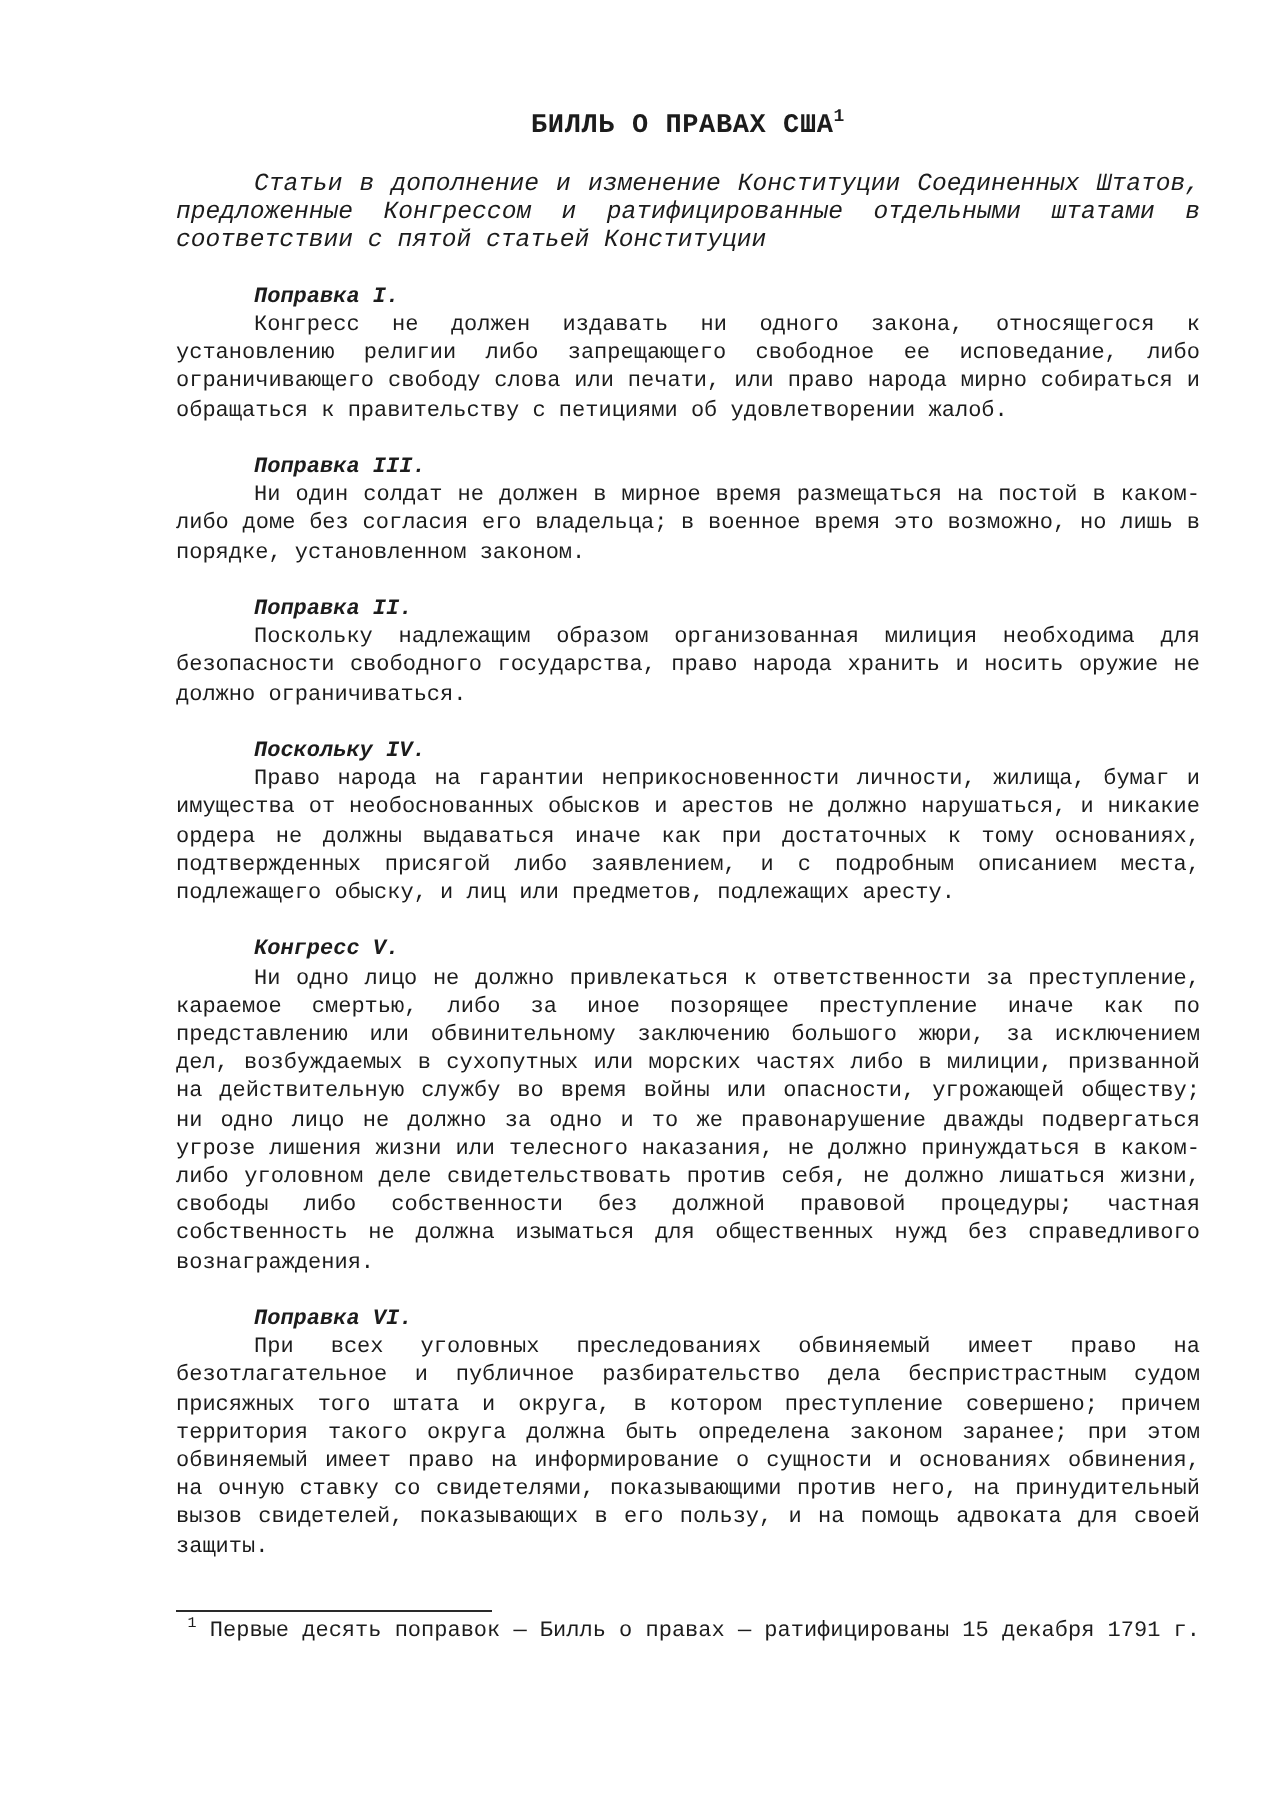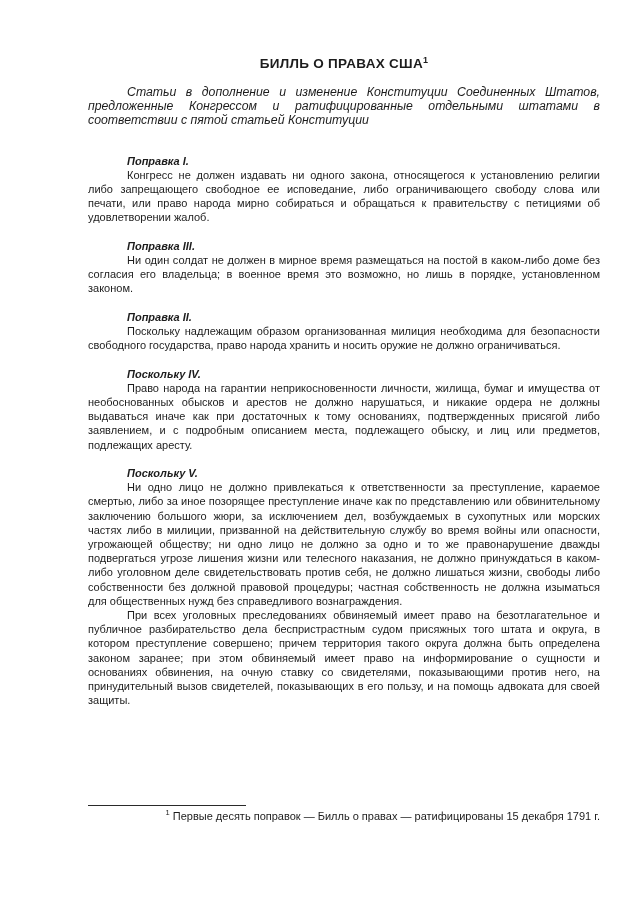--- a/index.html
+++ b/index.html
@@ -6,21 +6,21 @@
     margin: 0;
     padding: 0;
     background: #ffffff;
   }
   .page {
     position: relative;
     width: 640px;
     height: 905px;
     box-sizing: border-box;
     background: #ffffff;
-    font-family: Liberation Sans, sans-serif;
+    font-family: Liberation Mono, monospace;
     color: #1c1c1c;
     overflow: hidden;
   }
   .content {
     position: absolute;
     top: 56px;
     left: 88px;
     width: 512px;
   }
   .doc-title {
@@ -29,21 +29,21 @@
     font-size: 13.5px;
     font-weight: bold;
     line-height: 16px;
     letter-spacing: 0.3px;
   }
   .doc-title sup {
     font-size: 9px;
     line-height: 0;
   }
   .intro {
-    margin: 0 0 26px 0;
+    margin: 0 0 14px 0;
     font-style: italic;
     font-size: 12.3px;
     line-height: 14.2px;
     text-align: justify;
     text-indent: 39px;
   }
   .amendment-heading {
     margin: 14.2px 0 0 0;
     font-size: 11px;
     line-height: 14.2px;
@@ -105,25 +105,26 @@
       <h2 class="amendment-heading">Поправка II.</h2>
       <p class="amendment-body">Поскольку надлежащим образом организованная милиция необходима для безопасности свободного государства, право народа хранить и носить оружие не должно ограничиваться.</p>
     </section>
 
     <section>
       <h2 class="amendment-heading">Поскольку IV.</h2>
       <p class="amendment-body">Право народа на гарантии неприкосновенности личности, жилища, бумаг и имущества от необоснованных обысков и арестов не должно нарушаться, и никакие ордера не должны выдаваться иначе как при достаточных к тому основаниях, подтвержденных присягой либо заявлением, и с подробным описанием места, подлежащего обыску, и лиц или предметов, подлежащих аресту.</p>
     </section>
 
     <section>
-      <h2 class="amendment-heading">Поскольку V.</h2>
+      <h2 class="amendment-heading">Конгресс V.</h2>
       <p class="amendment-body">Ни одно лицо не должно привлекаться к ответственности за преступление, караемое смертью, либо за иное позорящее преступление иначе как по представлению или обвинительному заключению большого жюри, за исключением дел, возбуждаемых в сухопутных или морских частях либо в милиции, призванной на действительную службу во время войны или опасности, угрожающей обществу; ни одно лицо не должно за одно и то же правонарушение дважды подвергаться угрозе лишения жизни или телесного наказания, не должно принуждаться в каком-либо уголовном деле свидетельствовать против себя, не должно лишаться жизни, свободы либо собственности без должной правовой процедуры; частная собственность не должна изыматься для общественных нужд без справедливого вознаграждения.</p>
     </section>
 
     <section>
+      <h2 class="amendment-heading">Поправка VI.</h2>
       <p class="amendment-body">При всех уголовных преследованиях обвиняемый имеет право на безотлагательное и публичное разбирательство дела беспристрастным судом присяжных того штата и округа, в котором преступление совершено; причем территория такого округа должна быть определена законом заранее; при этом обвиняемый имеет право на информирование о сущности и основаниях обвинения, на очную ставку со свидетелями, показывающими против него, на принудительный вызов свидетелей, показывающих в его пользу, и на помощь адвоката для своей защиты.</p>
     </section>
 
   </div>
 
   <div class="footnote-block">
     <div class="footnote-rule"></div>
     <p class="footnote-text"><sup>1</sup> <span>Первые десять поправок — Билль о правах — ратифицированы 15 декабря 1791 г.</span></p>
   </div>
 </div>

